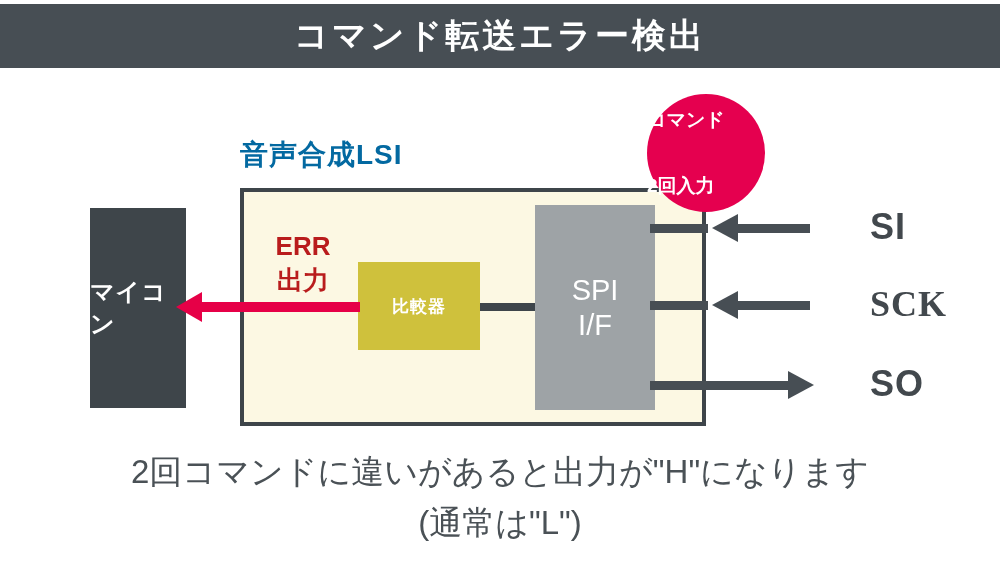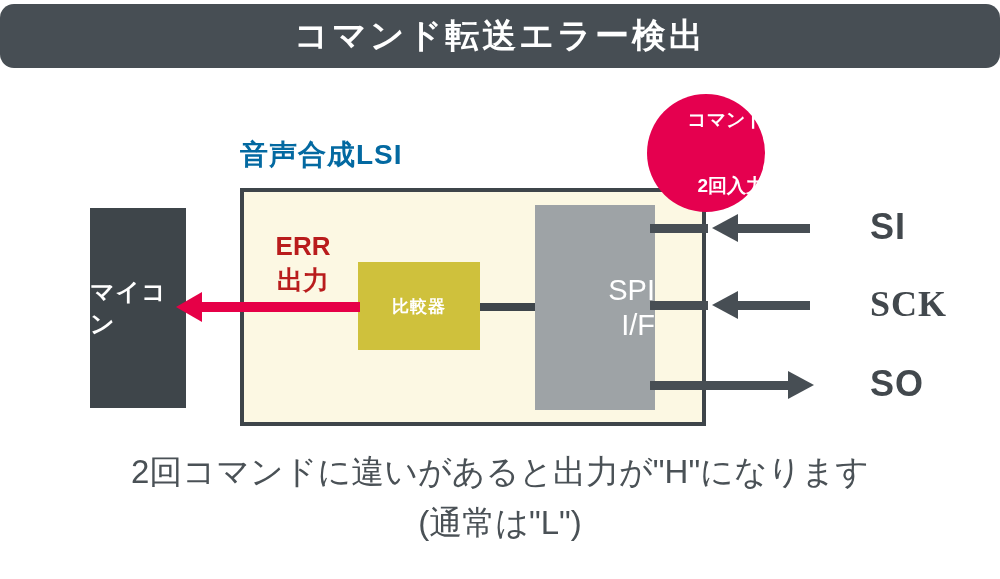--- a/index.html
+++ b/index.html
@@ -3,60 +3,60 @@
 <meta charset="utf-8">
 <style>
   html,body{margin:0;padding:0;background:#fff;}
   .stage{
     position:relative;width:1000px;height:579px;background:#ffffff;
     font-family:"Liberation Sans",sans-serif;overflow:hidden;
   }
   
   .header{
     position:absolute;left:0;top:4px;width:100%;height:64px;
-    background:#474E54;display:flex;align-items:center;justify-content:center;border-radius:14px;
+    background:#474E54;display:flex;align-items:center;justify-content:center;
   }
   .header-title{color:#ffffff;font-size:34px;font-weight:bold;letter-spacing:3px;}
 
   
   .lsi-box{
     position:absolute;left:240px;top:188px;width:466px;height:238px;
     background:#FCF8E3;border:4px solid #3E454A;box-sizing:border-box;
   }
   .lsi-label{
     position:absolute;left:240px;top:136px;width:466px;text-align:left;
     color:#0369a1;font-size:28px;font-weight:bold;letter-spacing:1px;
   }
 
   
   .badge{
     position:absolute;left:647px;top:94px;width:118px;height:118px;
     background:#E5004F;border-radius:50%;display:flex;flex-direction:column;
-    align-items:flex-end;justify-content:center;z-index:5;gap:40px;
+    align-items:flex-start;justify-content:center;z-index:5;gap:40px;
   }
   .badge span{color:#fff;font-size:19px;font-weight:bold;line-height:1.35;}
 
   
   .micon{
     position:absolute;left:90px;top:208px;width:96px;height:200px;
     background:#3E454A;display:flex;align-items:center;justify-content:center;
   }
   .micon span{color:#fff;font-size:24px;font-weight:bold;letter-spacing:1px;}
 
   
   .comparator{
     position:absolute;left:358px;top:262px;width:122px;height:88px;
     background:#CFC13C;display:flex;align-items:center;justify-content:center;z-index:2;
   }
   .comparator span{color:#fff;font-size:17px;font-weight:bold;letter-spacing:1px;}
 
   
   .spi{
     position:absolute;left:535px;top:205px;width:120px;height:205px;
-    background:#9EA3A6;display:flex;flex-direction:column;align-items:flex-end;justify-content:center;z-index:2;
+    background:#9EA3A6;display:flex;flex-direction:column;align-items:center;justify-content:center;z-index:2;
   }
   .spi span{color:#fff;font-size:29px;font-weight:normal;line-height:1.2;}
 
   
   .err-label{
     position:absolute;left:258px;top:230px;width:90px;text-align:center;
     color:#b91c1c;font-size:26px;font-weight:bold;line-height:1.3;z-index:3;
   }
 
   

